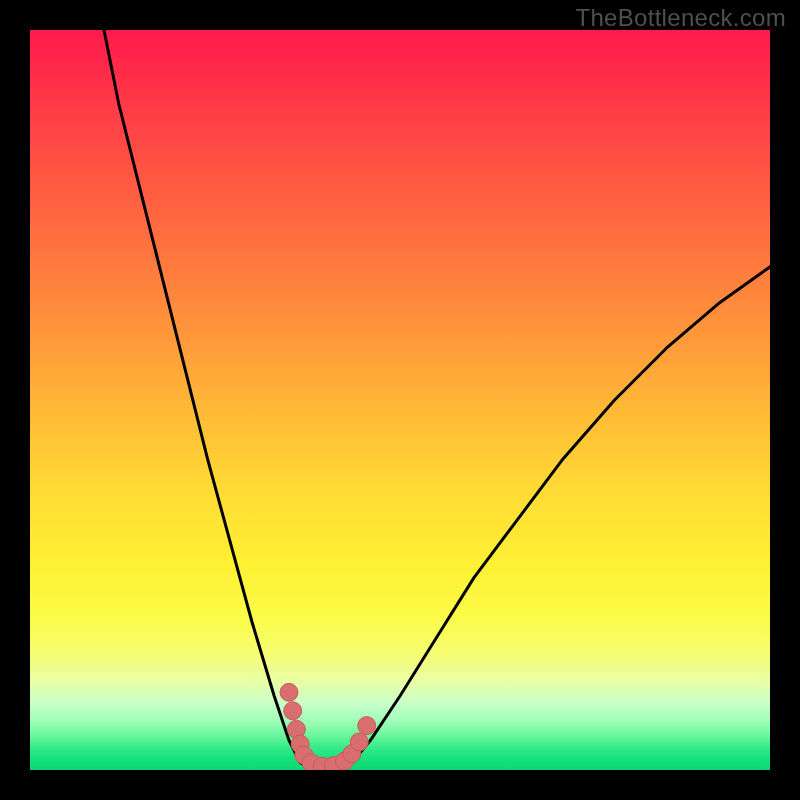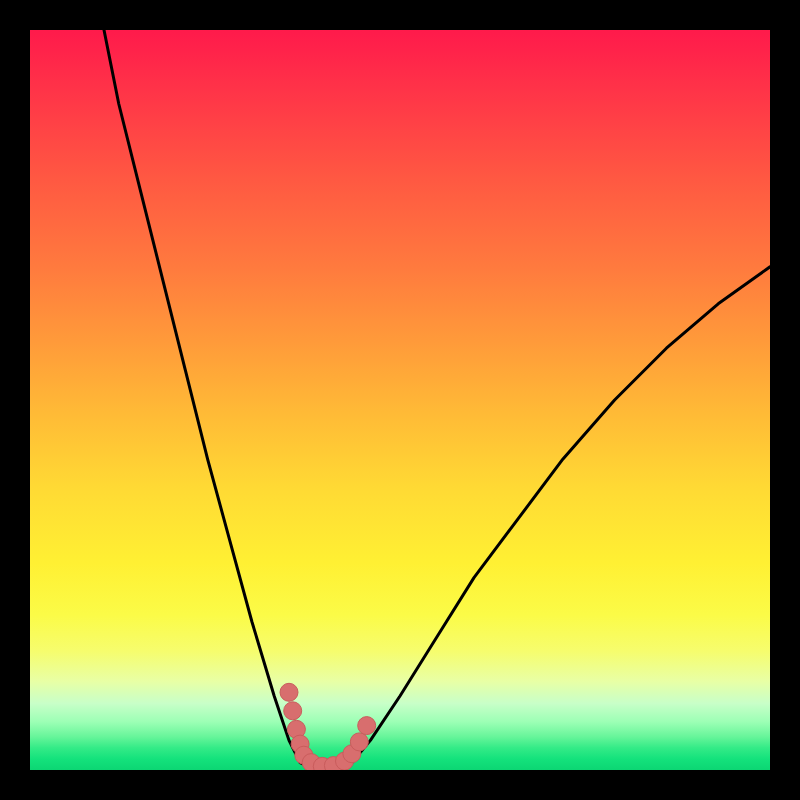--- a/index.html
+++ b/index.html
@@ -90,13 +90,14 @@
           <circle cx="281.20" cy="732.60" r="9" fill="#d86e6e" stroke="#c95c5c" stroke-width="1"></circle>
           <circle cx="292.30" cy="736.30" r="9" fill="#d86e6e" stroke="#c95c5c" stroke-width="1"></circle>
           <circle cx="303.40" cy="735.56" r="9" fill="#d86e6e" stroke="#c95c5c" stroke-width="1"></circle>
           <circle cx="314.50" cy="731.12" r="9" fill="#d86e6e" stroke="#c95c5c" stroke-width="1"></circle>
           <circle cx="321.90" cy="723.72" r="9" fill="#d86e6e" stroke="#c95c5c" stroke-width="1"></circle>
           <circle cx="329.30" cy="711.88" r="9" fill="#d86e6e" stroke="#c95c5c" stroke-width="1"></circle>
           <circle cx="336.70" cy="695.60" r="9" fill="#d86e6e" stroke="#c95c5c" stroke-width="1"></circle>
         </g>
     </svg>
   </div>
+  <div class="watermark">TheBottleneck.com</div>
 </div>
 
 </body></html>

